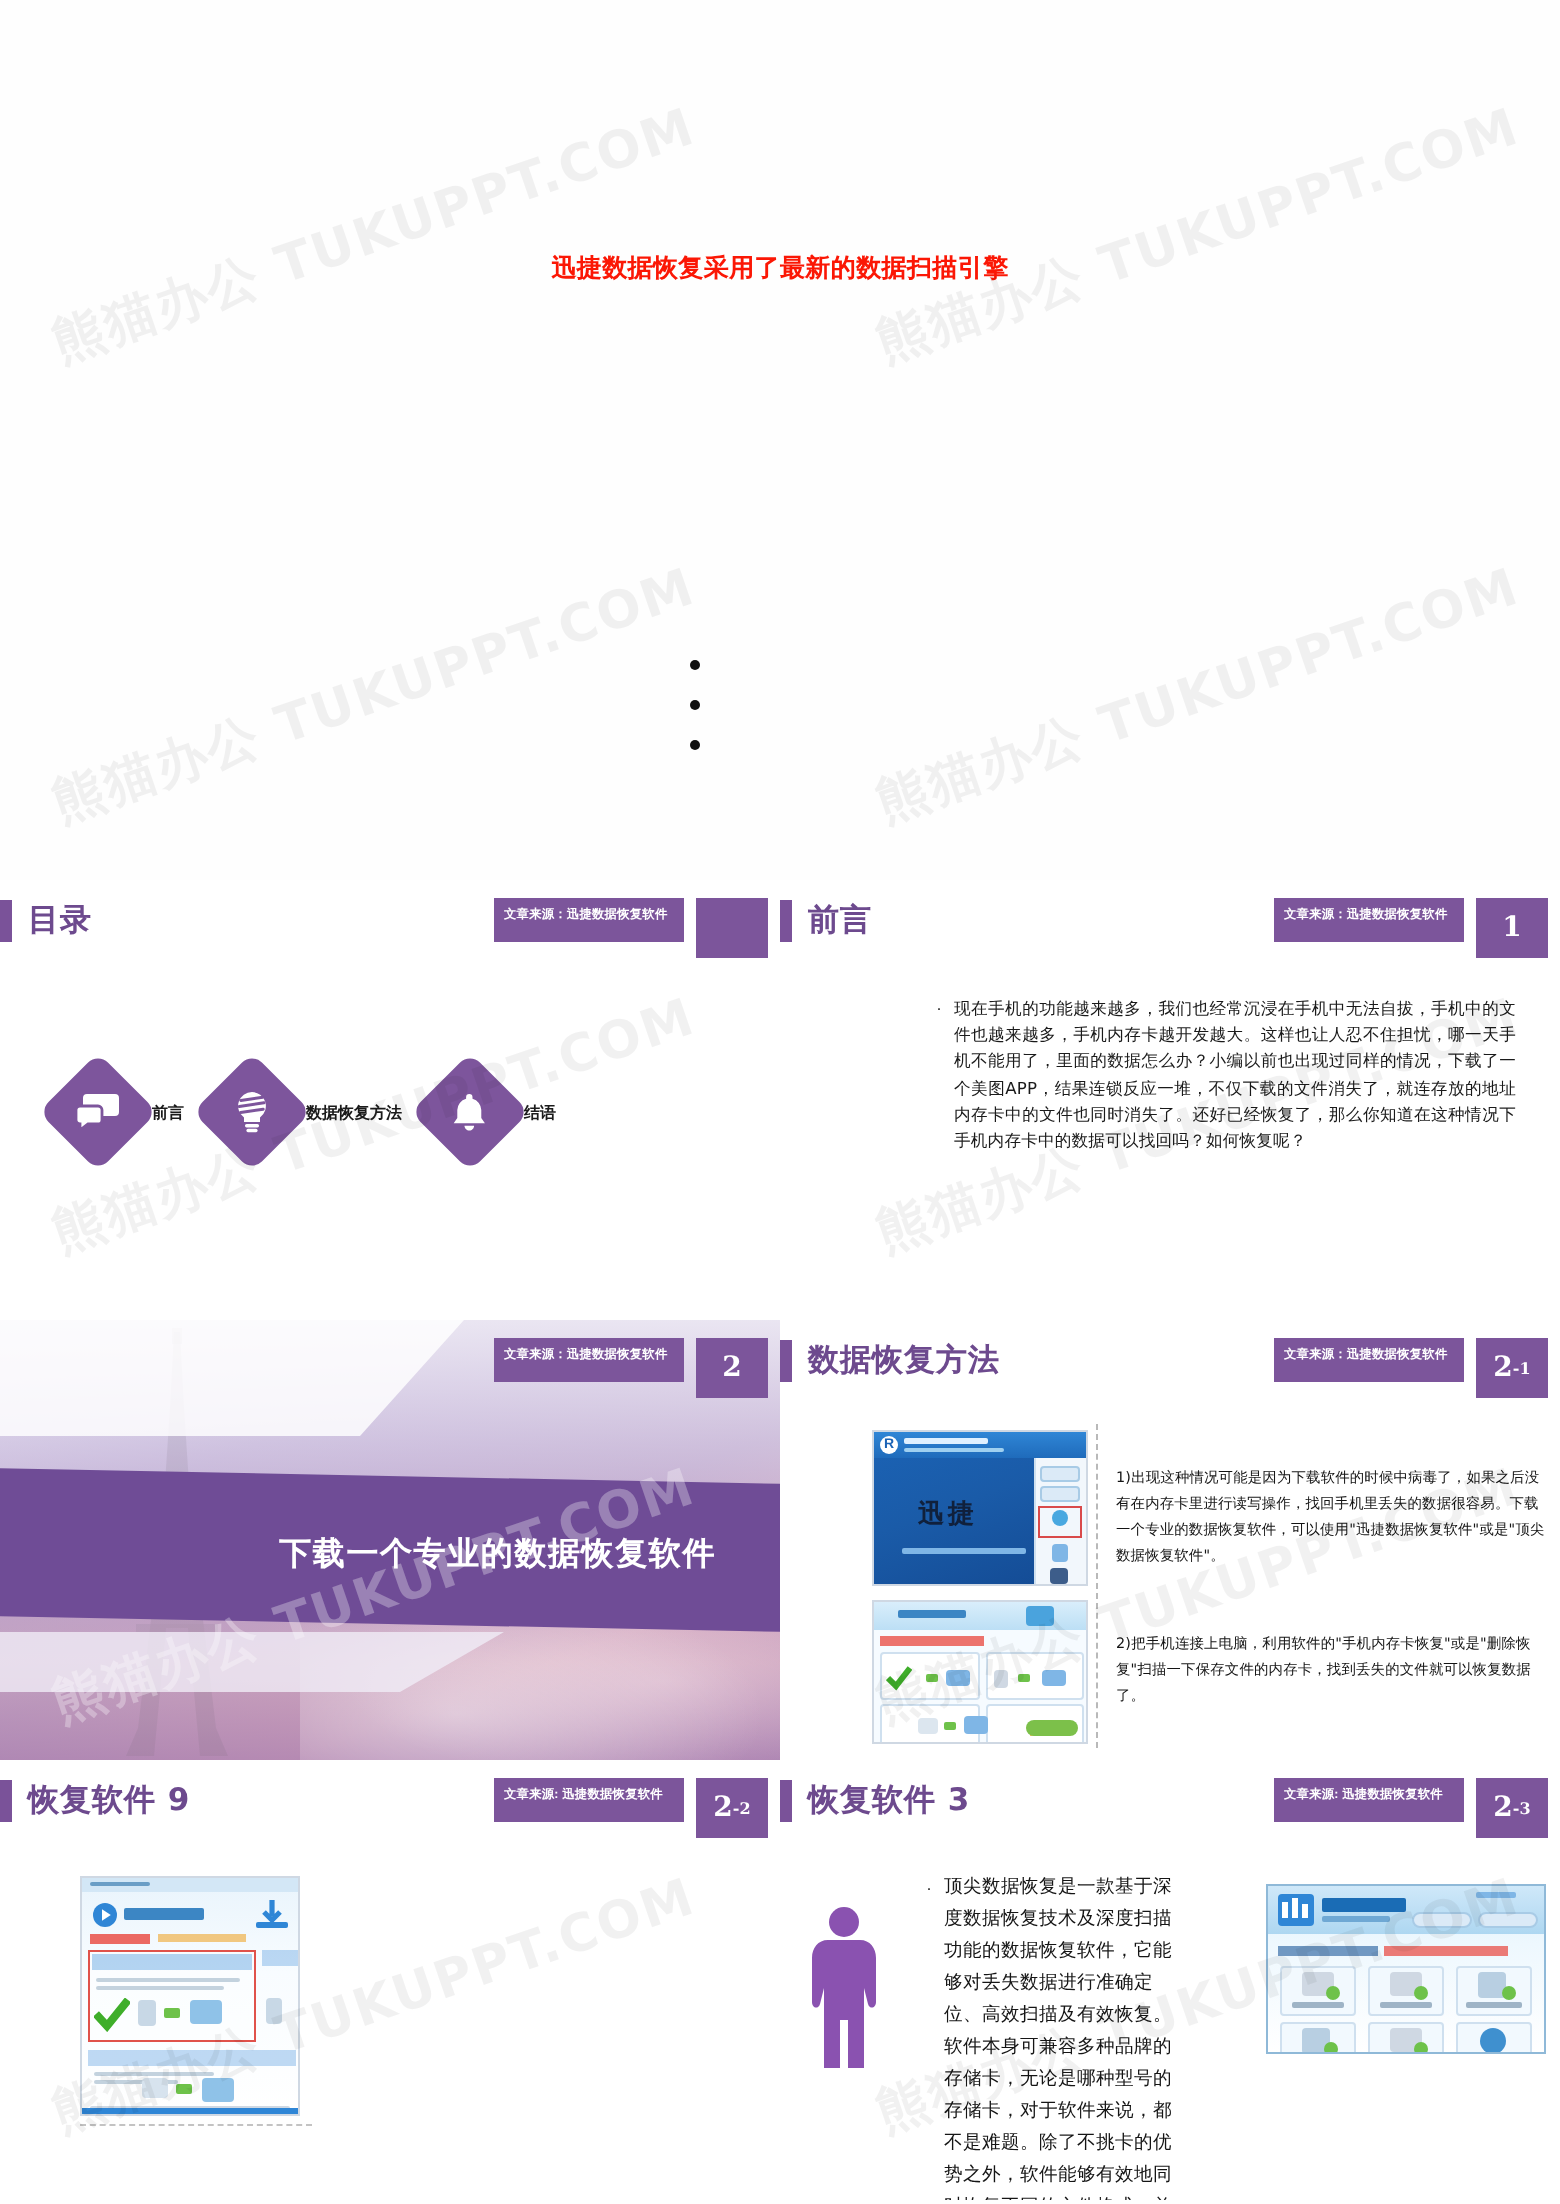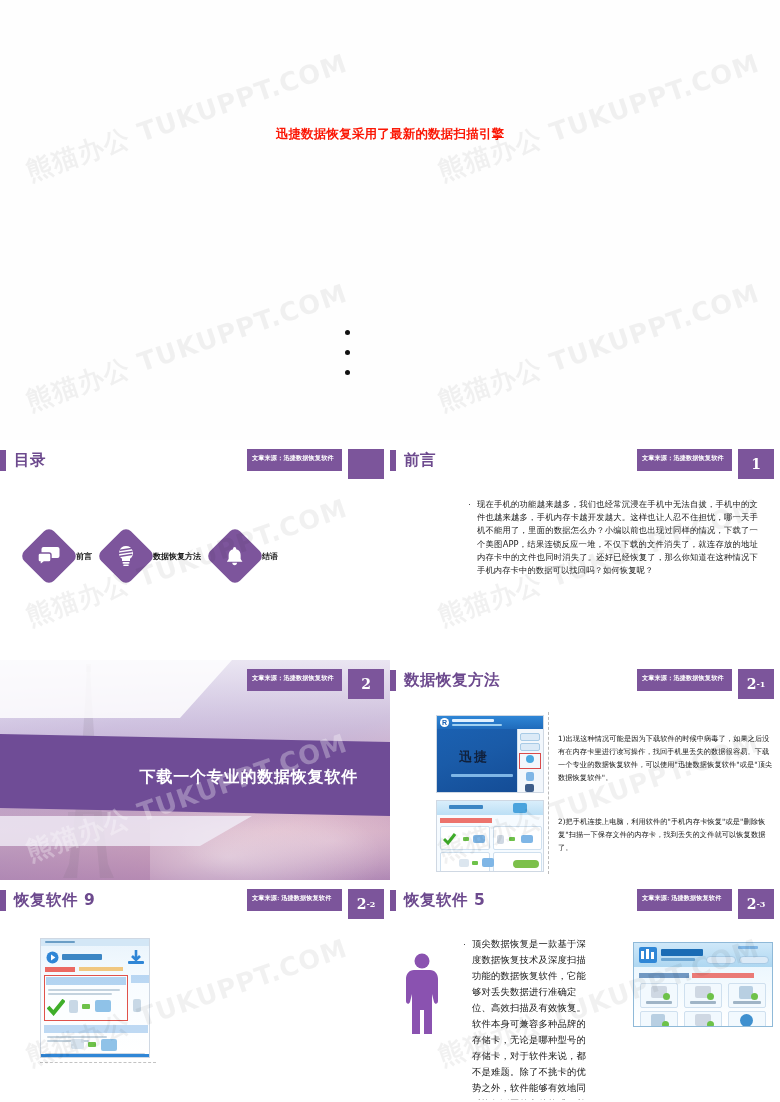--- a/index.html
+++ b/index.html
@@ -399,21 +399,21 @@
       <div class="mini-line" style="left:4px;top:114px;width:100px;height:2px;background:#cfd8e3"></div>
       <div style="position:absolute;left:0;bottom:0;right:0;height:3px;background:#2f86d6"></div>
     </div>
     <div class="dashed-h"></div>
 
   </div>
 
   <div class="slide s6">
     <div class="sl-head">
       <div class="sl-bar"></div>
-      <div class="sl-title">恢复软件 5</div>
+      <div class="sl-title">恢复软件 3</div>
     </div>
     <div class="src-badge">文章来源: 迅捷数据恢复软件</div>
     <div class="num-badge">
       <span>2</span>
         <sub>-3</sub>
     </div>
 
     <svg class="person" viewBox="0 0 40 88">
       <circle cx="20" cy="9" r="7.5" fill="#8a52b0"></circle>
       <path d="M12 18 h16 c5 0 8 4 8 9 v22 c0 3-3 4-4 1 l-2-8 v40 h-8 v-24 h-4 v24 h-8 v-40 l-2 8 c-1 3-4 2-4-1 v-22 c0-5 3-9 8-9z" fill="#8a52b0"></path>

